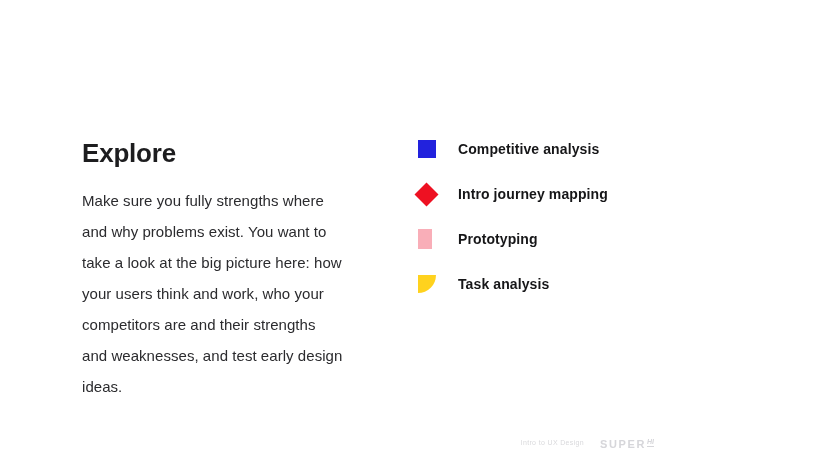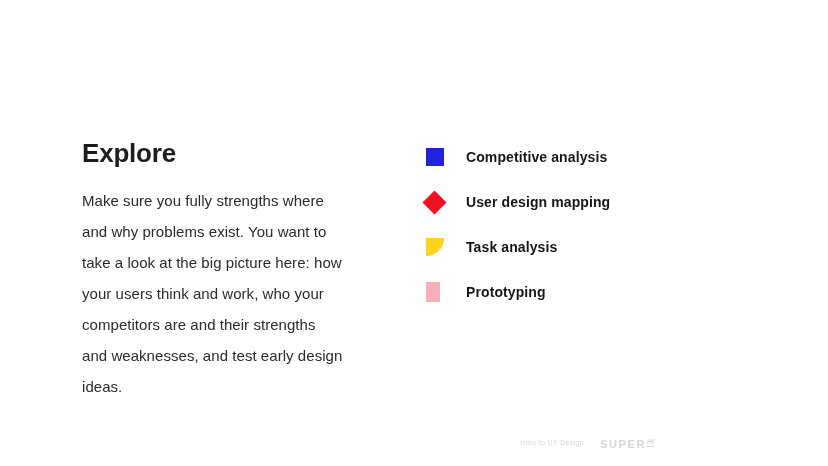--- a/index.html
+++ b/index.html
@@ -55,21 +55,21 @@
   
   .right-col {
     position: absolute;
     left: 418px;
     top: 136px;
     width: 340px;
   }
 
   .legend-list {
     list-style: none;
-    margin: 8px;
+    margin: 0;
     padding: 0;
   }
 
   .legend-item {
     display: flex;
     align-items: center;
     height: 26px;
     margin-bottom: 19px;
   }
   .legend-item:last-child {
@@ -183,35 +183,35 @@
           <span class="shape-square" style="background-color: rgb(34, 34, 221);"></span>
         </span>
         <span class="legend-label">Competitive analysis</span>
       </li>
 
 
       <li class="legend-item">
         <span class="legend-marker">
           <span class="shape-diamond" style="background-color: rgb(238, 17, 34);"></span>
         </span>
-        <span class="legend-label">User design mapping</span>
+        <span class="legend-label">Intro journey mapping</span>
+      </li>
+
+      <li class="legend-item">
+        <span class="legend-marker">
+          <span class="shape-tall-rect" style="background-color: rgb(249, 174, 184);"></span>
+        </span>
+        <span class="legend-label">Prototyping</span>
       </li>
 
       <li class="legend-item">
         <span class="legend-marker">
           <span class="shape-quarter" style="background-color: rgb(255, 210, 30);"></span>
         </span>
         <span class="legend-label">Task analysis</span>
-      </li>
-
-      <li class="legend-item">
-        <span class="legend-marker">
-          <span class="shape-tall-rect" style="background-color: rgb(249, 174, 184);"></span>
-        </span>
-        <span class="legend-label">Prototyping</span>
       </li>
 
     </ul>
   </div>
 
   <div class="footer">
     <span class="footer-course">Intro to UX Design</span>
     <span class="footer-logo">
       <span class="footer-logo-word">SUPER</span>
       <span class="footer-logo-mark">HI</span>

